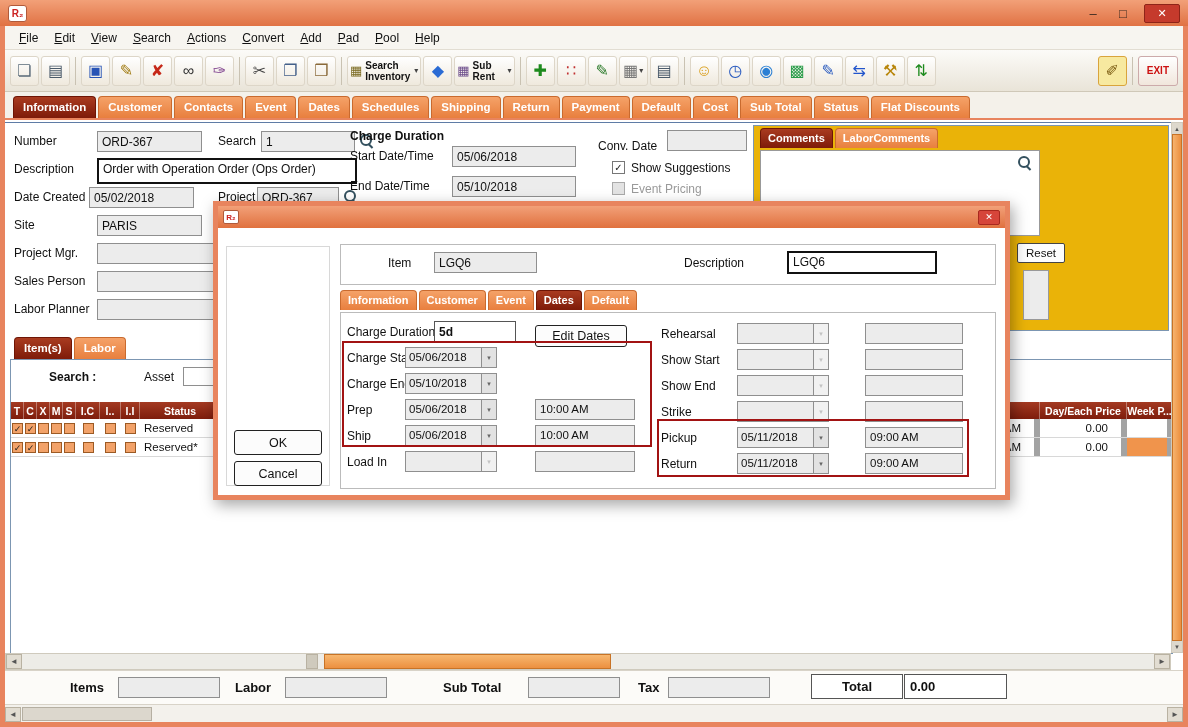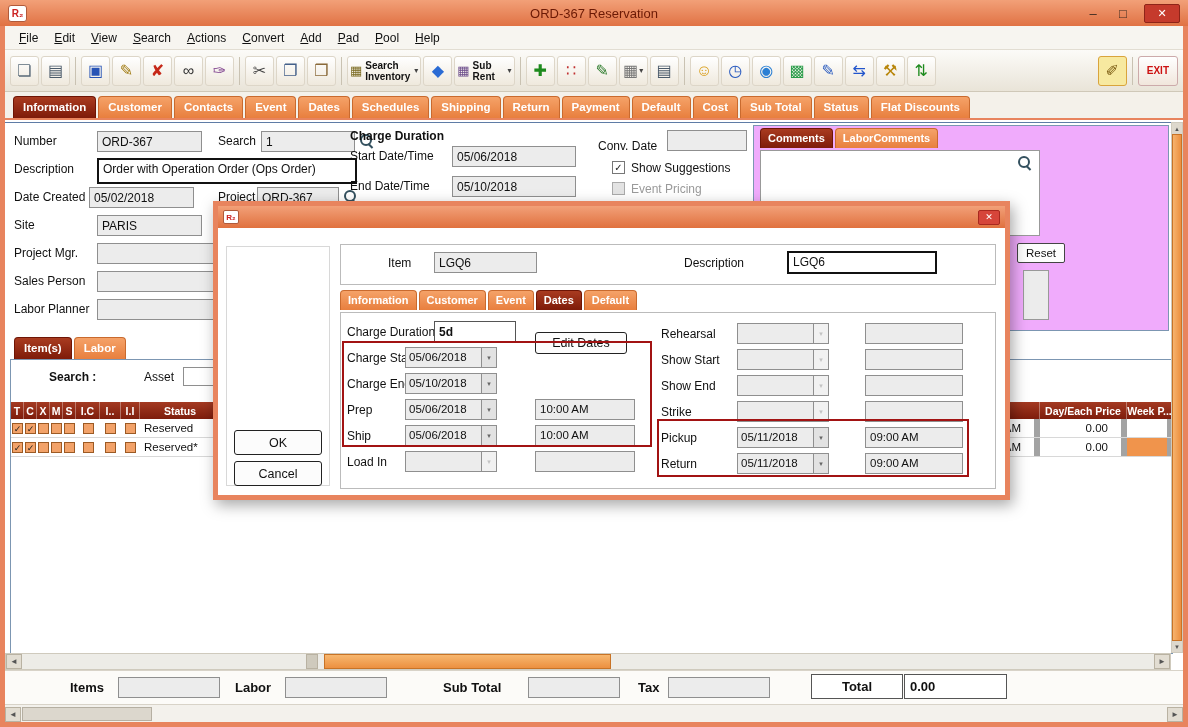--- a/index.html
+++ b/index.html
@@ -50,21 +50,21 @@
 .inp{position:absolute;background:#ececec;border:1px solid #8f8f8f;height:21px;padding:3px 4px;font-size:12px;white-space:nowrap;overflow:hidden}
 .inp.white{background:#fff}
 .inp.focus{background:#fff;border:2px solid #111;padding:2px 4px}
 .mag{position:absolute;width:17px;height:17px;display:inline-block}
 .mag::before{content:"";position:absolute;left:2px;top:2px;width:8px;height:8px;border:2px solid #33505e;border-radius:50%}
 .mag::after{content:"";position:absolute;left:11px;top:11px;width:6px;height:2px;background:#33505e;transform:rotate(45deg);transform-origin:0 0}
 .cbx{position:absolute;width:13px;height:13px;background:#fff;border:1px solid #777;font-size:10px;line-height:11px;text-align:center;color:#222}
 .cbx.dis{background:#e3e3e3;border-color:#aaa}
 
 
-.cpanel{position:absolute;left:748px;top:2px;width:416px;height:206px;border:1px solid #7c96b2;background:#f0abfc}
+.cpanel{position:absolute;left:748px;top:2px;width:416px;height:206px;border:1px solid #7c96b2;background:#eab308}
 .ctabs{position:absolute;left:6px;top:2px;display:flex;gap:2px}
 .ctext{position:absolute;left:6px;top:24px;width:280px;height:86px;border:1px solid #999;background:#fff}
 .reset-btn{position:absolute;left:263px;top:117px;width:48px;height:20px;background:#fdfdfd;border:1px solid #444;border-radius:2px;font-size:11.5px;display:flex;align-items:center;justify-content:center}
 .cbox-small{position:absolute;left:269px;top:144px;width:26px;height:50px;background:#ececec;border:1px solid #999}
 
 
 .itabs{position:absolute;left:9px;top:214px;display:flex;gap:2px}
 .ipanel{position:absolute;left:5px;top:236px;width:1163px;height:295px;border:1px solid #7c96b2;background:#fff}
 .thead{position:absolute;height:17px;display:flex;background:linear-gradient(#a43a22,#7e1d0c);color:#fff;font-size:10.5px;font-weight:bold}
 .th{display:flex;align-items:center;justify-content:center;border-right:1px solid rgba(255,255,255,.35);height:100%;overflow:hidden;white-space:nowrap}
@@ -103,30 +103,29 @@
 .dlg-itembox{position:absolute;left:122px;top:16px;width:656px;height:41px;border:1px solid #bbb}
 .dlg-tabs{position:absolute;left:122px;top:62px;display:flex;gap:2px}
 .dlg-group{position:absolute;left:122px;top:84px;width:656px;height:177px;border:1px solid #bbb}
 .glbl{position:absolute;font-size:12px;white-space:nowrap}
 .combo{position:absolute;display:flex;height:21px}
 .cval{width:77px;background:#ececec;border:1px solid #8f8f8f;padding:3px 3px;font-size:11.5px;white-space:nowrap;overflow:hidden}
 .carr{width:15px;background:#e2e2e2;border:1px solid #8f8f8f;border-left:none;font-size:7px;color:#666;display:flex;align-items:center;justify-content:center}
 .combo.dis .carr{background:#f1f1f1;color:#c3c3c3}
 .timebox{position:absolute;width:100px;height:21px;background:#ececec;border:1px solid #8f8f8f;padding:3px 4px;font-size:11.5px;white-space:nowrap;overflow:hidden}
 .cdur-val{position:absolute;left:93px;top:8px;width:82px;height:21px;background:#fff;border:1px solid #555;font-weight:bold;padding:3px 4px;font-size:12px}
-.editdates{position:absolute;left:194px;top:19px;width:92px;height:22px}
+.editdates{position:absolute;left:194px;top:12px;width:92px;height:22px}
 .redrect{position:absolute;border:2px solid #a21313;pointer-events:none}
 </style>
 </head>
 <body>
 
 <div class="window">
 
   <div class="titlebar">
-    <div class="title-text">ORD-367 Reservation</div>
     <div class="logo">R₂</div>
     <div class="win-controls">
       <div class="win-min">–</div>
       <div class="win-max">□</div>
       <div class="win-close">✕</div>
     </div>
   </div>
   <div class="edge l"></div>
   <div class="edge r"></div>
   <div class="edge b"></div>

